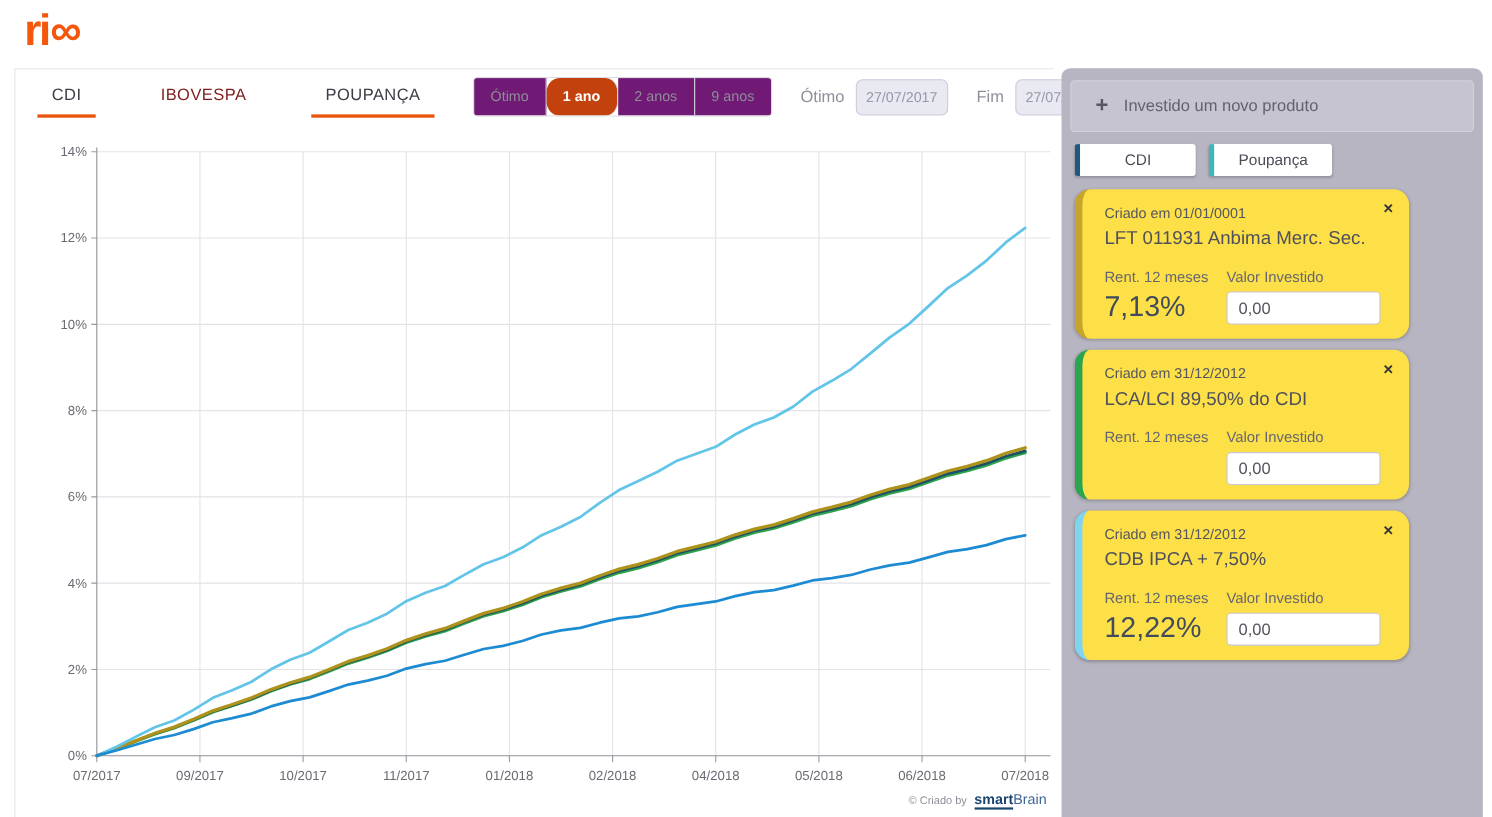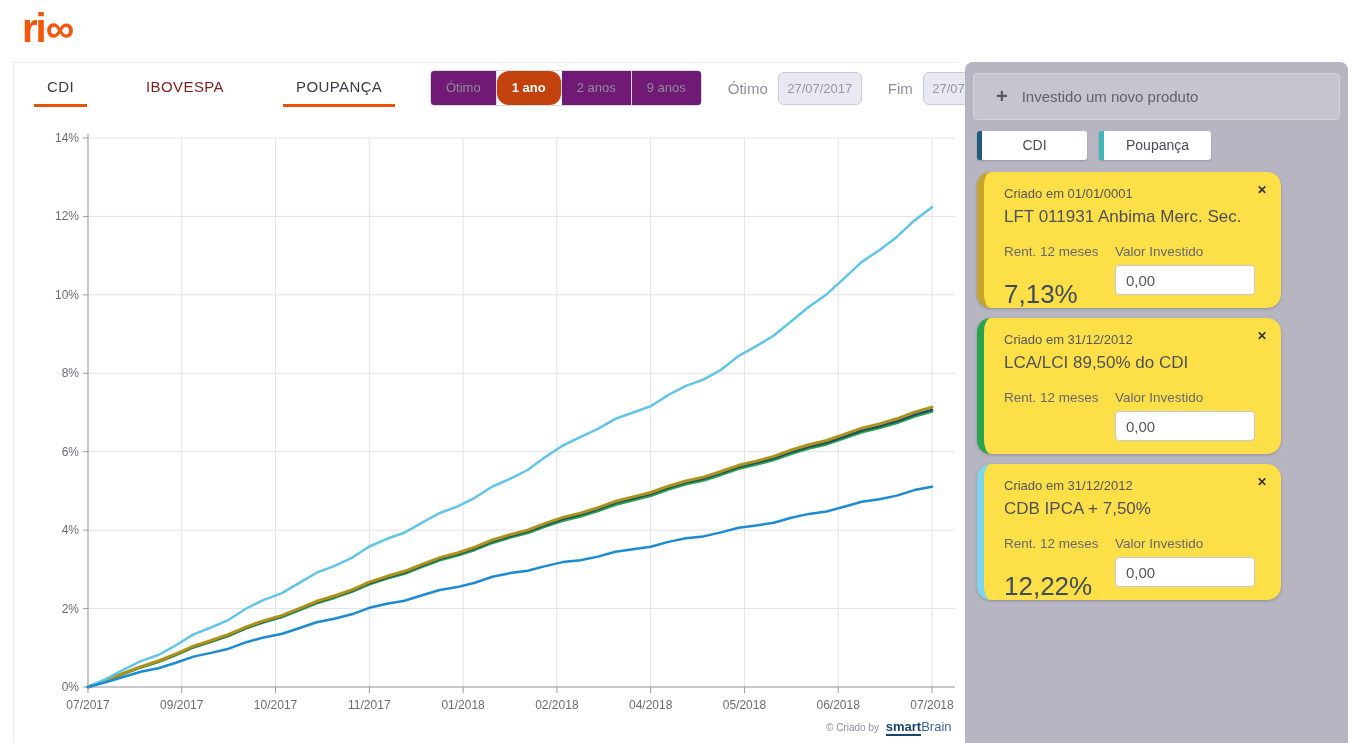--- a/index.html
+++ b/index.html
@@ -58,21 +58,21 @@
   .card{position:absolute;left:12px;width:304px;height:136px;background:#fde047;border-radius:14px;
         box-shadow:0 1px 3px rgba(0,0,0,.22);border-left:7px solid var(--accent);
         box-sizing:border-box;padding:14px 16px 0 20px;}
   .card.k0{top:110px;} .card.k1{top:256px;} .card.k2{top:402px;}
   .created{font-size:13px;color:#55555f;}
   .close{position:absolute;right:14px;top:11px;font-size:12px;font-weight:bold;color:#33333d;cursor:pointer;}
   .pname{font-size:17px;color:#50505b;margin-top:6px;}
   .metrics{display:flex;margin-top:17px;}
   .m-left{flex:1;}
   .m-label{font-size:13.5px;color:#67676f;}
-  .m-value{font-size:26px;color:#414b5a;margin-top:20px;}
+  .m-value{font-size:26px;color:#414b5a;margin-top:4px;}
   .m-right{width:150px;}
   .invest-input{margin-top:6px;width:140px;height:30px;border:1px solid #c8c8d4;border-radius:4px;
         font-size:15px;color:#55555f;padding:0 0 0 10px;font-family:"Liberation Sans",sans-serif;
         box-sizing:border-box;background:#fff;}
 </style>
 </head>
 <body>
 
 <div class="page">
 

